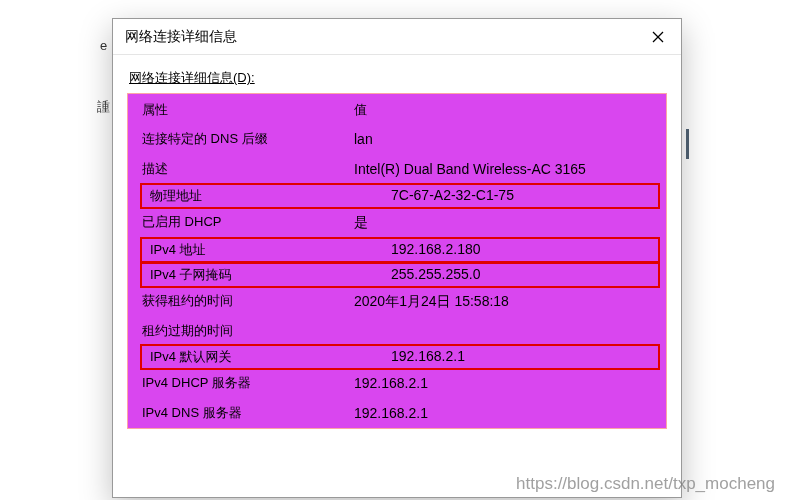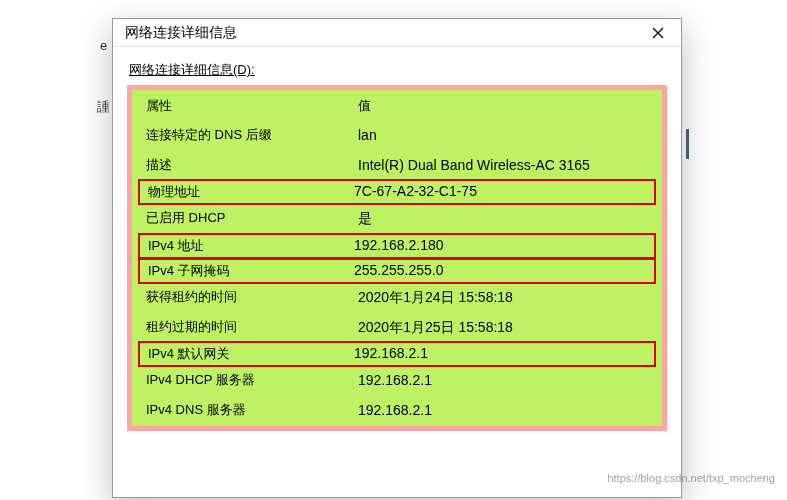--- a/index.html
+++ b/index.html
@@ -30,21 +30,21 @@
       position: absolute;
       left: 112px;
       top: 18px;
       width: 570px;
       height: 480px;
       background: #fff;
       border: 1px solid #999;
       box-shadow: 0 10px 30px rgba(0,0,0,0.25);
     }
     .title-bar {
-      height: 28px;
+      height: 36px;
       display: flex;
       align-items: center;
       justify-content: space-between;
       padding: 0 0 0 12px;
       border-bottom: 1px solid #e5e5e5;
     }
     .title-text {
       font-size: 14px;
       color: #000;
     }
@@ -64,22 +64,22 @@
       padding: 14px 14px 0 14px;
     }
     .section-label {
       font-size: 13px;
       color: #000;
       margin-bottom: 6px;
       margin-left: 2px;
       text-decoration: underline;
     }
     .props-panel {
-      border: 5px solid #fca5a5;
-      background: #bef264;
+      border: 1px solid #fca5a5;
+      background: #d946ef;
       padding: 1px 0 0 0;
     }
     .props-header {
       display: flex;
       padding: 6px 10px 6px 14px;
     }
     .props-header .col-prop {
       width: 212px;
       font-size: 13px;
       color: #000;
@@ -100,40 +100,41 @@
       color: #000;
     }
     .col-val {
       flex: 1;
       font-size: 14px;
       color: #000;
       white-space: nowrap;
     }
     .hl-box {
       border: 2px solid #e00000;
-      margin: -1px 6px -1px 6px;
+      margin: -1px 6px -1px 12px;
       padding: 2px 12px 2px 8px;
       display: flex;
+      gap: 35px;
     }
     .hl-box .col-prop {
       width: 206px;
     }
     .right-edge {
       position: absolute;
       right: -8px;
       top: 110px;
       width: 3px;
       height: 30px;
       background: #4a5a6a;
     }
     .watermark {
       position: absolute;
       right: 12px;
-      bottom: 16px;
-      font-size: 11px;
+      bottom: 6px;
+      font-size: 17px;
       color: rgba(120,120,120,0.7);
       font-family: Arial, sans-serif;
       text-align: right;
     }
   </style>
 </head>
 <body>
 
 <div class="backdrop-letter">e</div>
 <div class="backdrop-letter2">諥</div>
@@ -180,21 +181,20 @@
           <div class="hl-box">
             <div class="col-prop">IPv4 子网掩码</div>
             <div class="col-val">255.255.255.0</div>
           </div>
           <div class="prop-row">
             <div class="col-prop">获得租约的时间</div>
             <div class="col-val">2020年1月24日 15:58:18</div>
           </div>
           <div class="prop-row">
             <div class="col-prop">租约过期的时间</div>
-            <div class="col-val">2020年1月25日 15:58:18</div>
           </div>
           <div class="hl-box">
             <div class="col-prop">IPv4 默认网关</div>
             <div class="col-val">192.168.2.1</div>
           </div>
           <div class="prop-row">
             <div class="col-prop">IPv4 DHCP 服务器</div>
             <div class="col-val">192.168.2.1</div>
           </div>
           <div class="prop-row">

